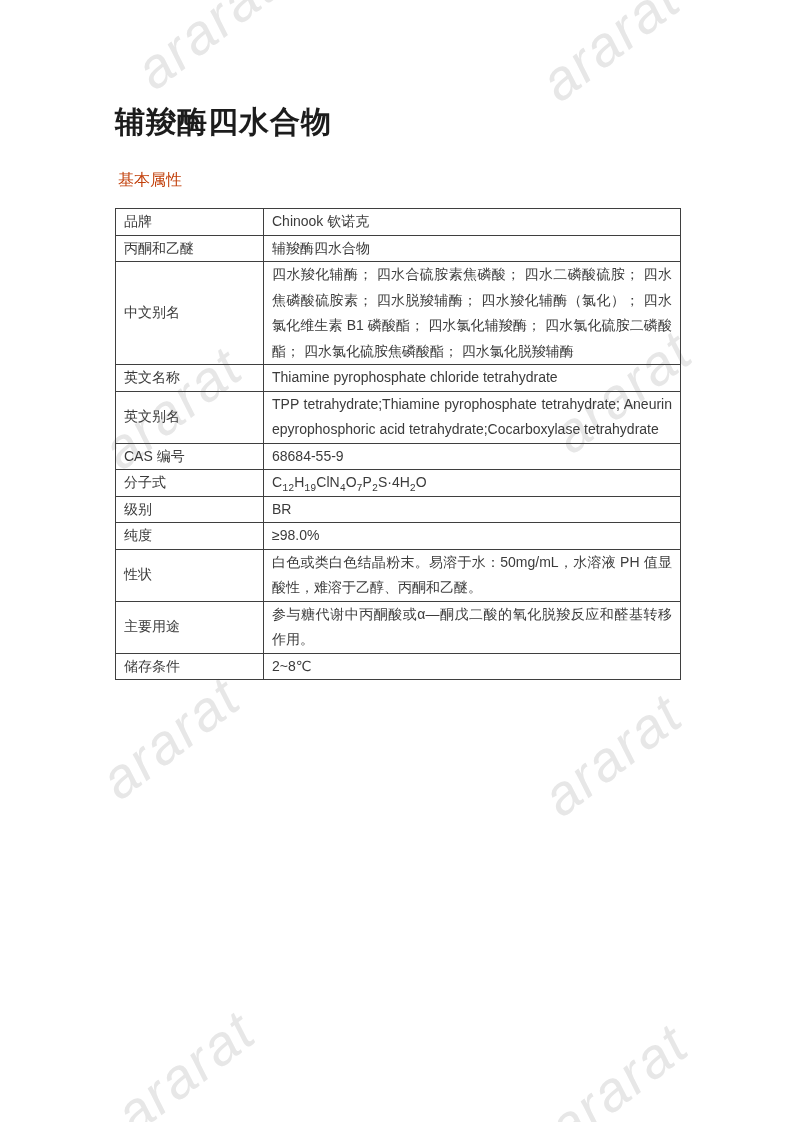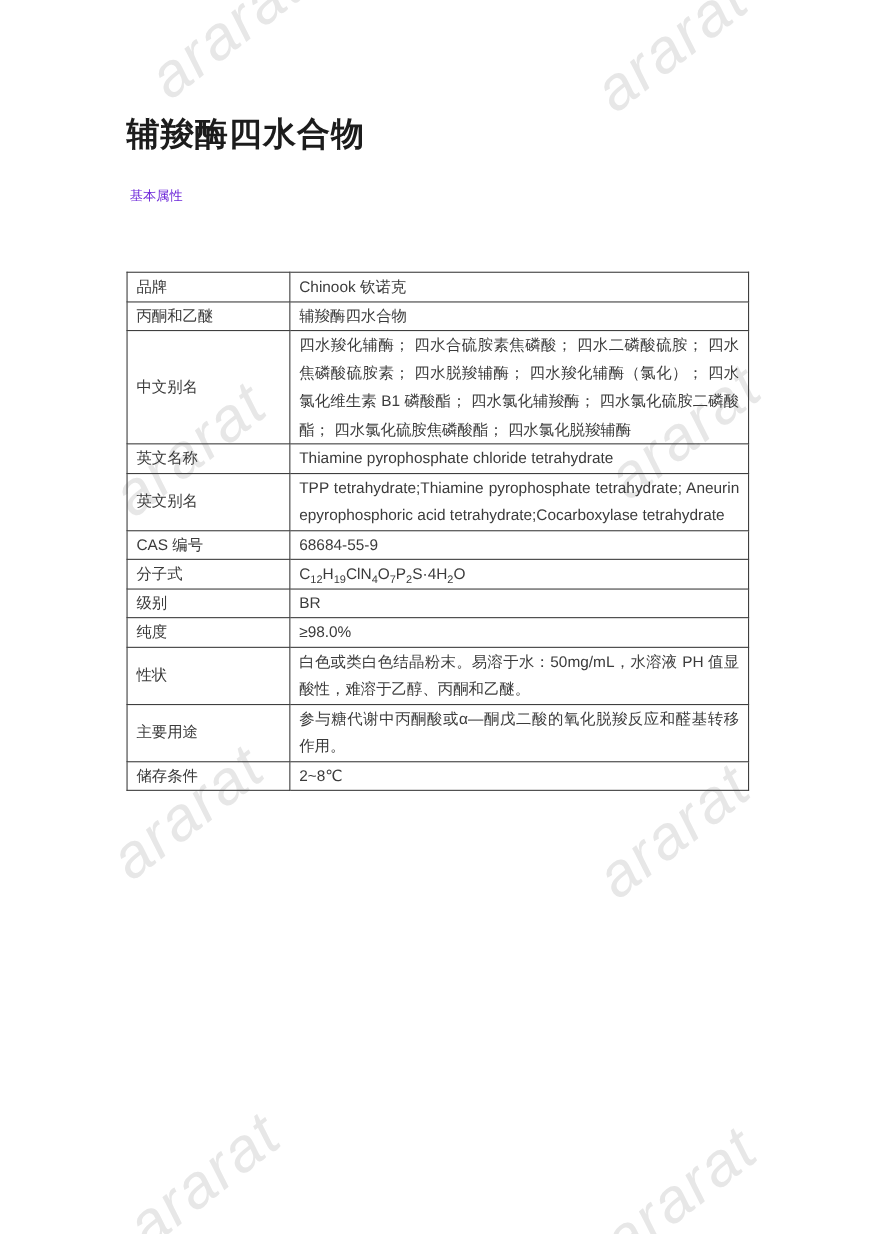--- a/index.html
+++ b/index.html
@@ -44,51 +44,51 @@
     top: 102px;
     font-size: 30px;
     font-weight: bold;
     color: #1c1c1c;
     letter-spacing: 1px;
   }
   .section-heading {
     position: absolute;
     left: 118px;
     top: 170px;
-    font-size: 12px;
-    color: #6d28d9;
+    font-size: 16px;
+    color: #c2410c;
   }
   table.props {
     position: absolute;
     left: 115px;
     top: 208px;
     width: 565px;
     border-collapse: collapse;
     table-layout: fixed;
     background: transparent;
-    margin-top: 39px;
   }
   table.props td {
     border: 1px solid var(--border-color, #3f3f3f);
     font-size: 14px;
     line-height: 25.5px;
     vertical-align: middle;
     padding: 0 8px;
     background: transparent;
   }
   td.label-cell { width: 148px; }
   td.value-cell {
     width: 417px;
     text-align: justify;
     overflow-wrap: break-word;
   }
   td.value-cell.break-all { word-break: break-all; }
   td.value-cell sub {
     font-size: 10px;
     line-height: 0;
+    font-family: Liberation Mono, monospace;
   }
 </style>
 </head>
 <body>
 
 <div class="page">
 
   <div class="watermark wm1">ararat</div>
   <div class="watermark wm2">ararat</div>
   <div class="watermark wm3">ararat</div>

